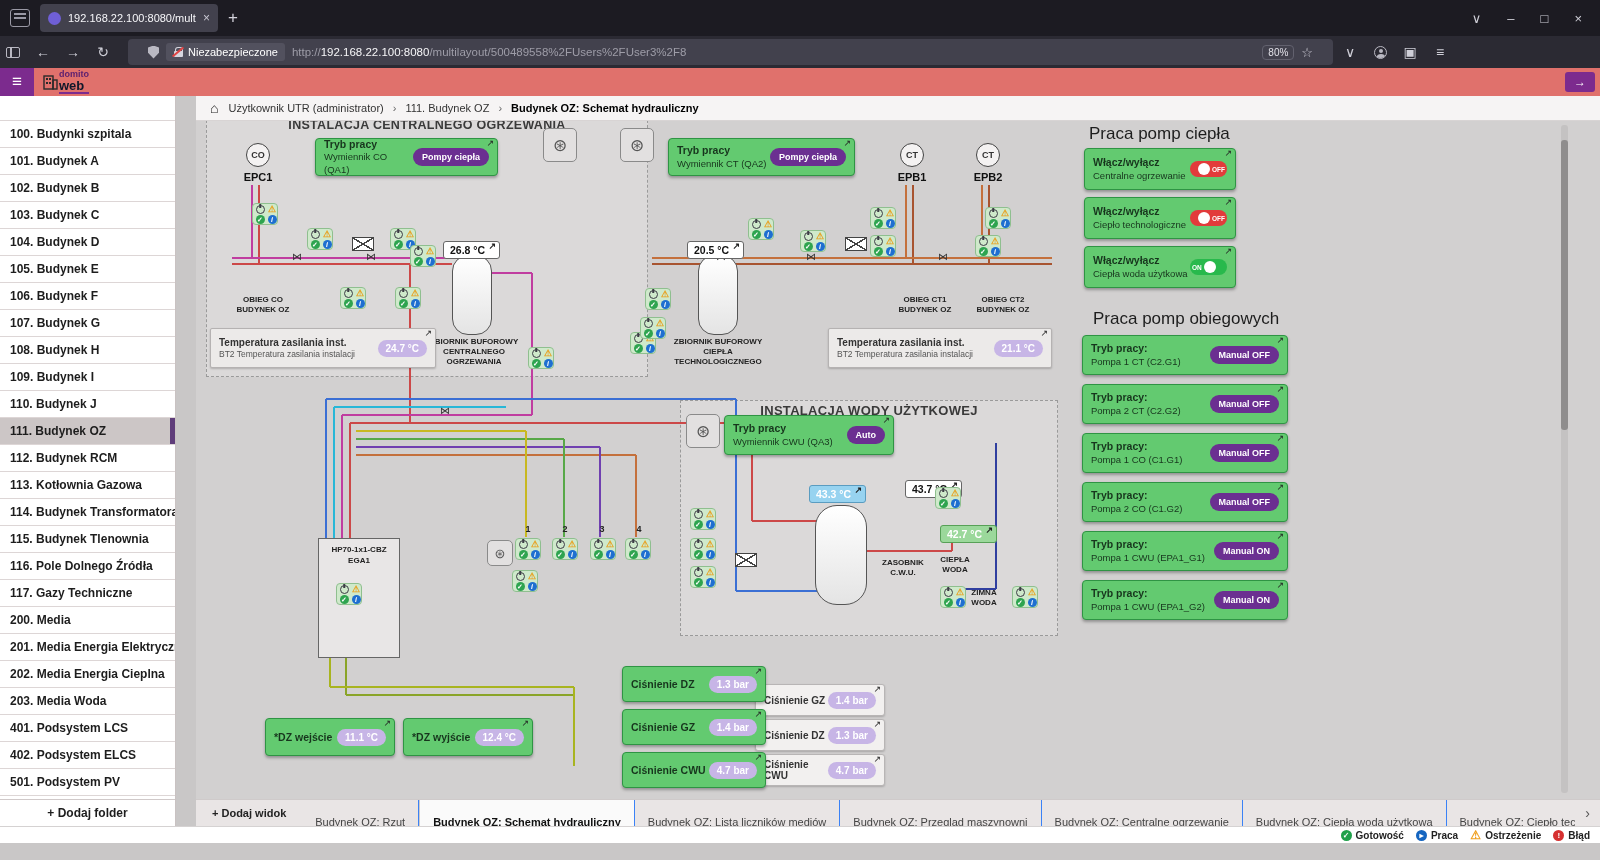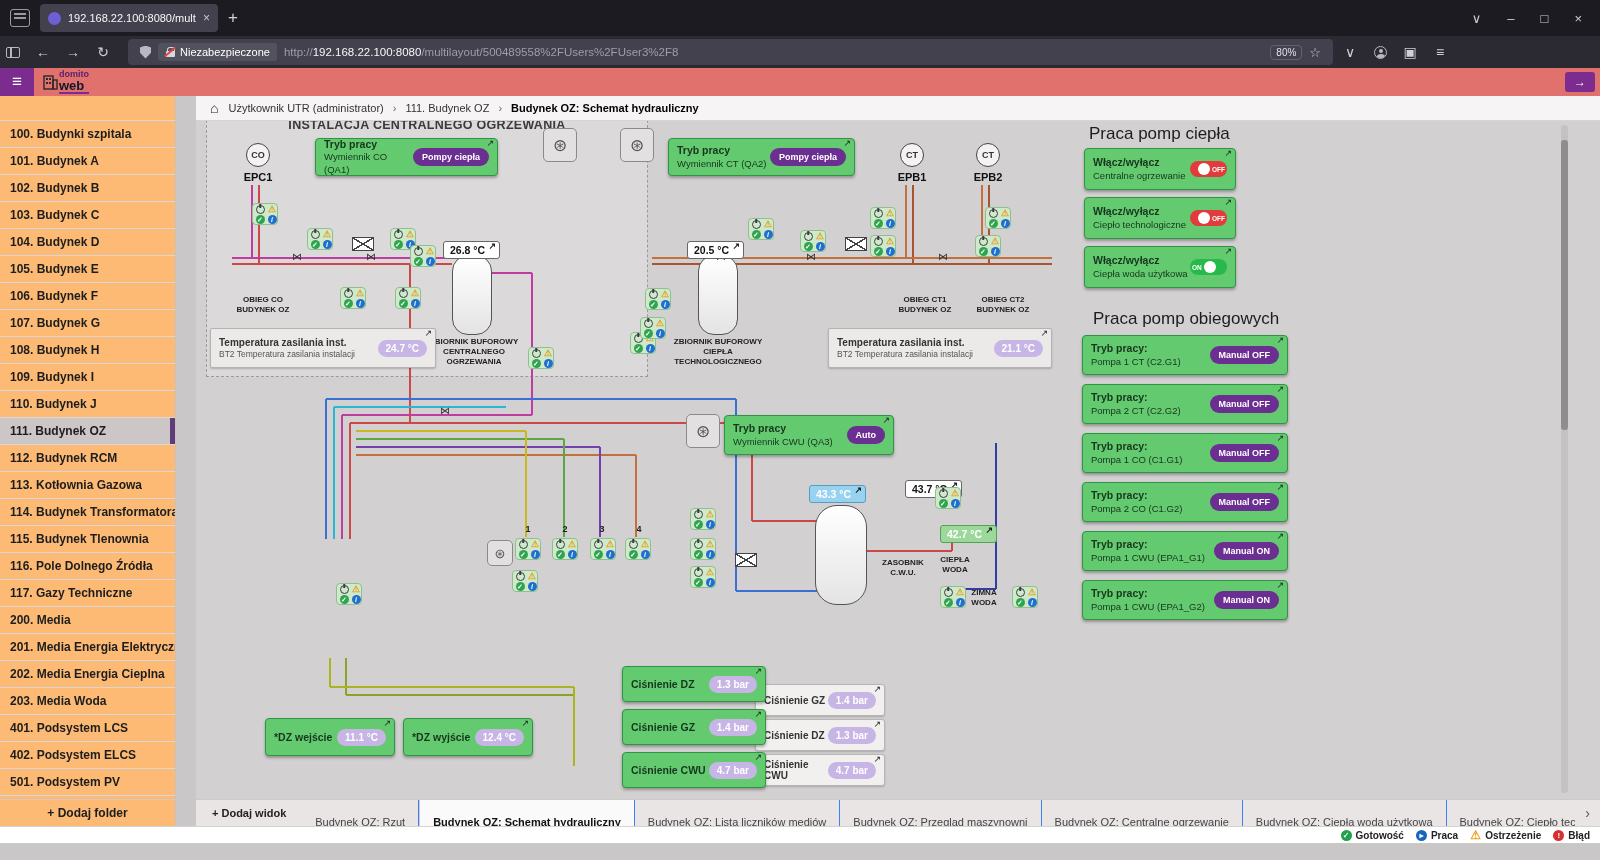--- a/index.html
+++ b/index.html
@@ -15,21 +15,21 @@
   .tab-title { flex:1; overflow:hidden; white-space:nowrap; }
   .tab-close { color:#c8c7d2; font-size:12px; cursor:pointer; }
   .newtab { margin-left:10px; font-size:17px; color:#d4d3dc; cursor:pointer; }
   .win-ctls { margin-left:auto; display:flex; align-items:center; gap:26px; padding-right:18px; font-size:13px; }
   .win-ctls span { cursor:pointer; }
 
   .navbar { position:absolute; left:0; top:36px; width:1600px; height:32px; background:#2b2a33; display:flex; align-items:center; color:#cfcfd8; gap:4px; }
   .nav-ic { width:26px; height:24px; display:flex; align-items:center; justify-content:center; font-size:14px; border-radius:4px; cursor:pointer; }
   .panel-ic { width:14px; height:11px; border:1.5px solid #b9b8c2; border-radius:2px; position:relative; }
   .panel-ic::after { content:""; position:absolute; left:3px; top:0; bottom:0; width:1.5px; background:#b9b8c2; }
-  .urlbar { height:26px; flex:1; max-width:1205px; margin-left:8px; background:#42414d; border-radius:4px; display:flex; align-items:center; padding:0 12px; gap:7px; font-size:11.5px; }
+  .urlbar { height:26px; flex:1; max-width:1205px; margin-left:8px; background:#42414d; border-radius:4px; display:flex; align-items:center; padding:0 20px; gap:7px; font-size:11.5px; }
   .shield-ic { width:11px; height:13px; background:#b9b8c2; clip-path:polygon(50% 0,100% 15%,100% 55%,50% 100%,0 55%,0 15%); flex:none; }
   .sec-chip { background:#52515e; border-radius:3px; display:flex; align-items:center; gap:5px; padding:3px 7px; color:#fff; font-size:11px; flex:none; cursor:pointer; }
   .lock-ic { width:10px; height:10px; position:relative; flex:none; }
   .lock-ic::before { content:""; position:absolute; left:2px; top:0; width:6px; height:5px; border:1.5px solid #d8d7e0; border-bottom:none; border-radius:3px 3px 0 0; }
   .lock-ic .lock-body { position:absolute; left:0.5px; top:4px; width:9px; height:6px; background:#d8d7e0; border-radius:1px; }
   .lock-ic::after { content:""; position:absolute; left:-2px; top:4px; width:14px; height:2px; background:#e04545; transform:rotate(-40deg); }
   .url-text { flex:1; overflow:hidden; white-space:nowrap; color:#9e9da8; }
   .url-text b { color:#f6f6f8; font-weight:normal; }
   .zoom-chip { border:1px solid #62616e; border-radius:4px; padding:1px 5px; font-size:10px; color:#e2e1e8; flex:none; cursor:pointer; }
   .star-ic { font-size:13px; color:#c9c8d2; cursor:pointer; flex:none; }
@@ -40,21 +40,21 @@
   
   .appheader { position:absolute; left:0; top:68px; width:1600px; height:28px; background:#e0716c; display:flex; align-items:center; }
   .burger { width:34px; height:28px; background:#7c2b8e; color:#fff; font-size:17px; display:flex; align-items:center; justify-content:center; cursor:pointer; }
   .logo { display:flex; align-items:center; margin-left:8px; }
   .logo-text { line-height:1; }
   .logo-l1 { font-size:9px; font-weight:bold; color:#5d2070; }
   .logo-l2 { font-size:13px; font-weight:bold; color:#0f172a; border-bottom:2px solid #7c2b8e; }
   .logout-btn { margin-left:auto; margin-right:5px; width:30px; height:20px; background:#7c2b8e; border-radius:3px; color:#fff; font-size:12px; display:flex; align-items:center; justify-content:center; cursor:pointer; }
 
   
-  .sidebar { position:absolute; left:0; top:96px; width:176px; height:730px; background:#fdba74; border-right:1px solid #c9c2c2; }
+  .sidebar { position:absolute; left:0; top:96px; width:176px; height:730px; background:#ffffff; border-right:1px solid #c9c2c2; }
   .side-items { position:absolute; top:24px; left:0; right:0; border-top:1px solid #ddd6d6; }
   .side-item { height:27px; line-height:26px; padding-left:10px; font-size:12px; font-weight:bold; color:#1d1d1d; border-bottom:1px solid #ddd6d6; cursor:pointer; white-space:nowrap; overflow:hidden; }
   .side-item.active { background:#ccc6c6; box-shadow:inset -5px 0 0 #5f3d7a; }
   .add-folder { position:absolute; bottom:0; left:0; right:0; height:27px; line-height:26px; text-align:center; font-weight:bold; font-size:12px; color:#1d1d1d; border-top:1px solid #d0c9c9; cursor:pointer; }
 
   
   .breadcrumb { position:absolute; left:196px; top:96px; width:1404px; height:25px; background:#f6f4f4; border-bottom:1px solid #d8d4d4; display:flex; align-items:center; padding-left:14px; font-size:11px; color:#333; }
   .home-ic { font-size:14px; margin-right:10px; cursor:pointer; color:#222; }
   .crumbs { display:flex; align-items:center; }
   .crumb { cursor:pointer; }
@@ -329,20 +329,23 @@
   <span class="crumb">Użytkownik UTR (administrator)</span>
       <span class="crumb">111. Budynek OZ</span>
       <span class="crumb">Budynek OZ: Schemat hydrauliczny</span>
     </div>
 </div>
 
 <div class="canvas">
 
   <div class="dsection" style="left:10px;top:-6px;width:442px;height:262px;">
     <div class="sec-title">INSTALACJA CENTRALNEGO OGRZEWANIA</div>
+  </div>
+  <div class="dsection" style="left:484px;top:279px;width:378px;height:236px;">
+    <div class="sec-title" style="font-size:13px;">INSTALACJA WODY UŻYTKOWEJ</div>
   </div>
 
   <svg class="pipes" width="1404" height="678">
     <g stroke-width="2" fill="none">
       <line x1="56" y1="64" x2="56" y2="137" stroke="#c03da0"></line>
       <line x1="63" y1="64" x2="63" y2="143" stroke="#cc4848"></line>
       <line x1="36" y1="137" x2="256" y2="137" stroke="#c03da0"></line>
       <line x1="36" y1="143" x2="256" y2="143" stroke="#cc4848"></line>
       <line x1="214" y1="143" x2="214" y2="302" stroke="#cc4848"></line>
       <line x1="296" y1="152" x2="336" y2="152" stroke="#c03da0"></line>
@@ -456,20 +459,24 @@
   </div>
   <div class="tbadge" style="left:709px;top:319px;margin-top:40px;"><span>43.7 °C</span><span class="ext">↗</span></div>
   <div class="tbadge blue" style="left:613px;top:364px;"><span>43.3 °C</span><span class="ext">↗</span></div>
   <div class="hx" style="left:539px;top:432px;"></div>
   <div class="tank" style="left:619px;top:384px;width:52px;height:100px;border-radius:22px;"></div>
   <div class="slabel" style="left:680px;top:437px;width:54px;">ZASOBNIK C.W.U.</div>
   <div class="tbadge green" style="left:744px;top:404px;"><span>42.7 °C</span><span class="ext">↗</span></div>
   <div class="slabel" style="left:734px;top:434px;width:50px;">CIEPŁA WODA</div>
   <div class="slabel" style="left:765px;top:467px;width:46px;">ZIMNA WODA</div>
 
+  <div class="hp-box" style="left:122px;top:417px;width:82px;height:120px;">
+    <div>HP70-1x1-CBZ</div>
+    <div>EGA1</div>
+  </div>
   <div class="unit-box sm" style="left:291px;top:419px;">⊛</div>
   <div class="loopnums">
 
   <span>1</span>
       <span>2</span>
       <span>3</span>
       <span>4</span>
     </div>
 
   <div class="back-stack">

